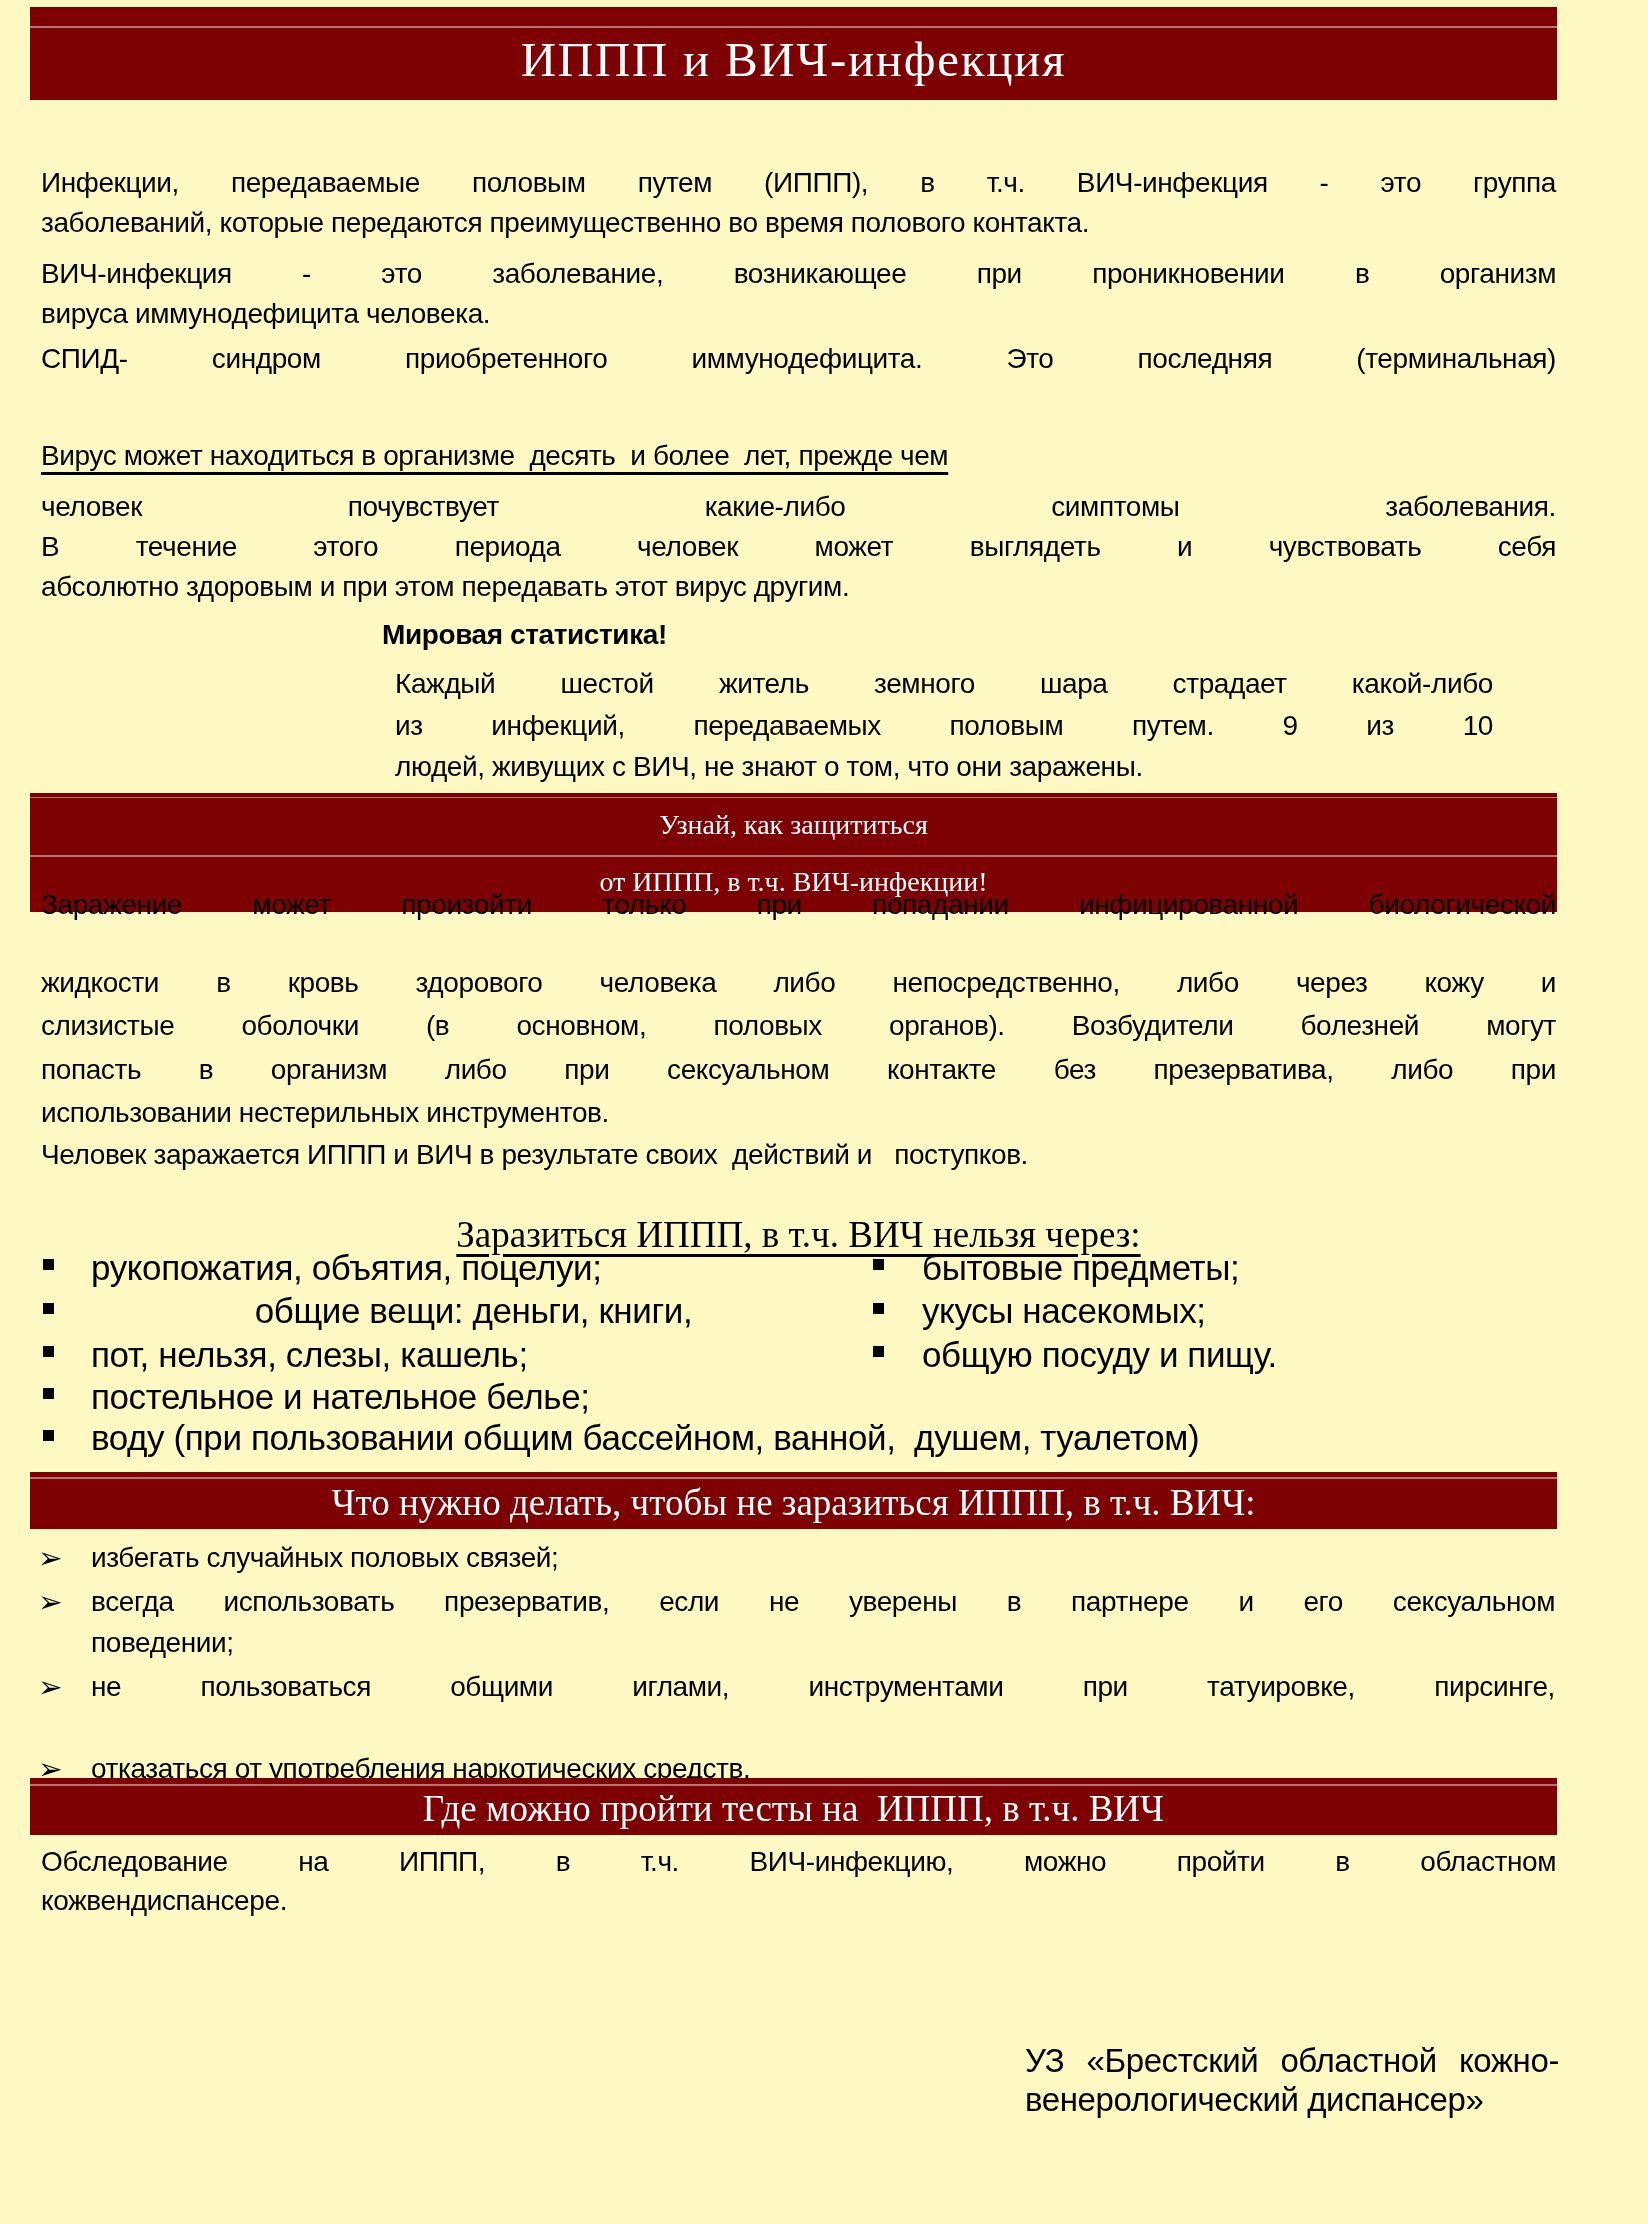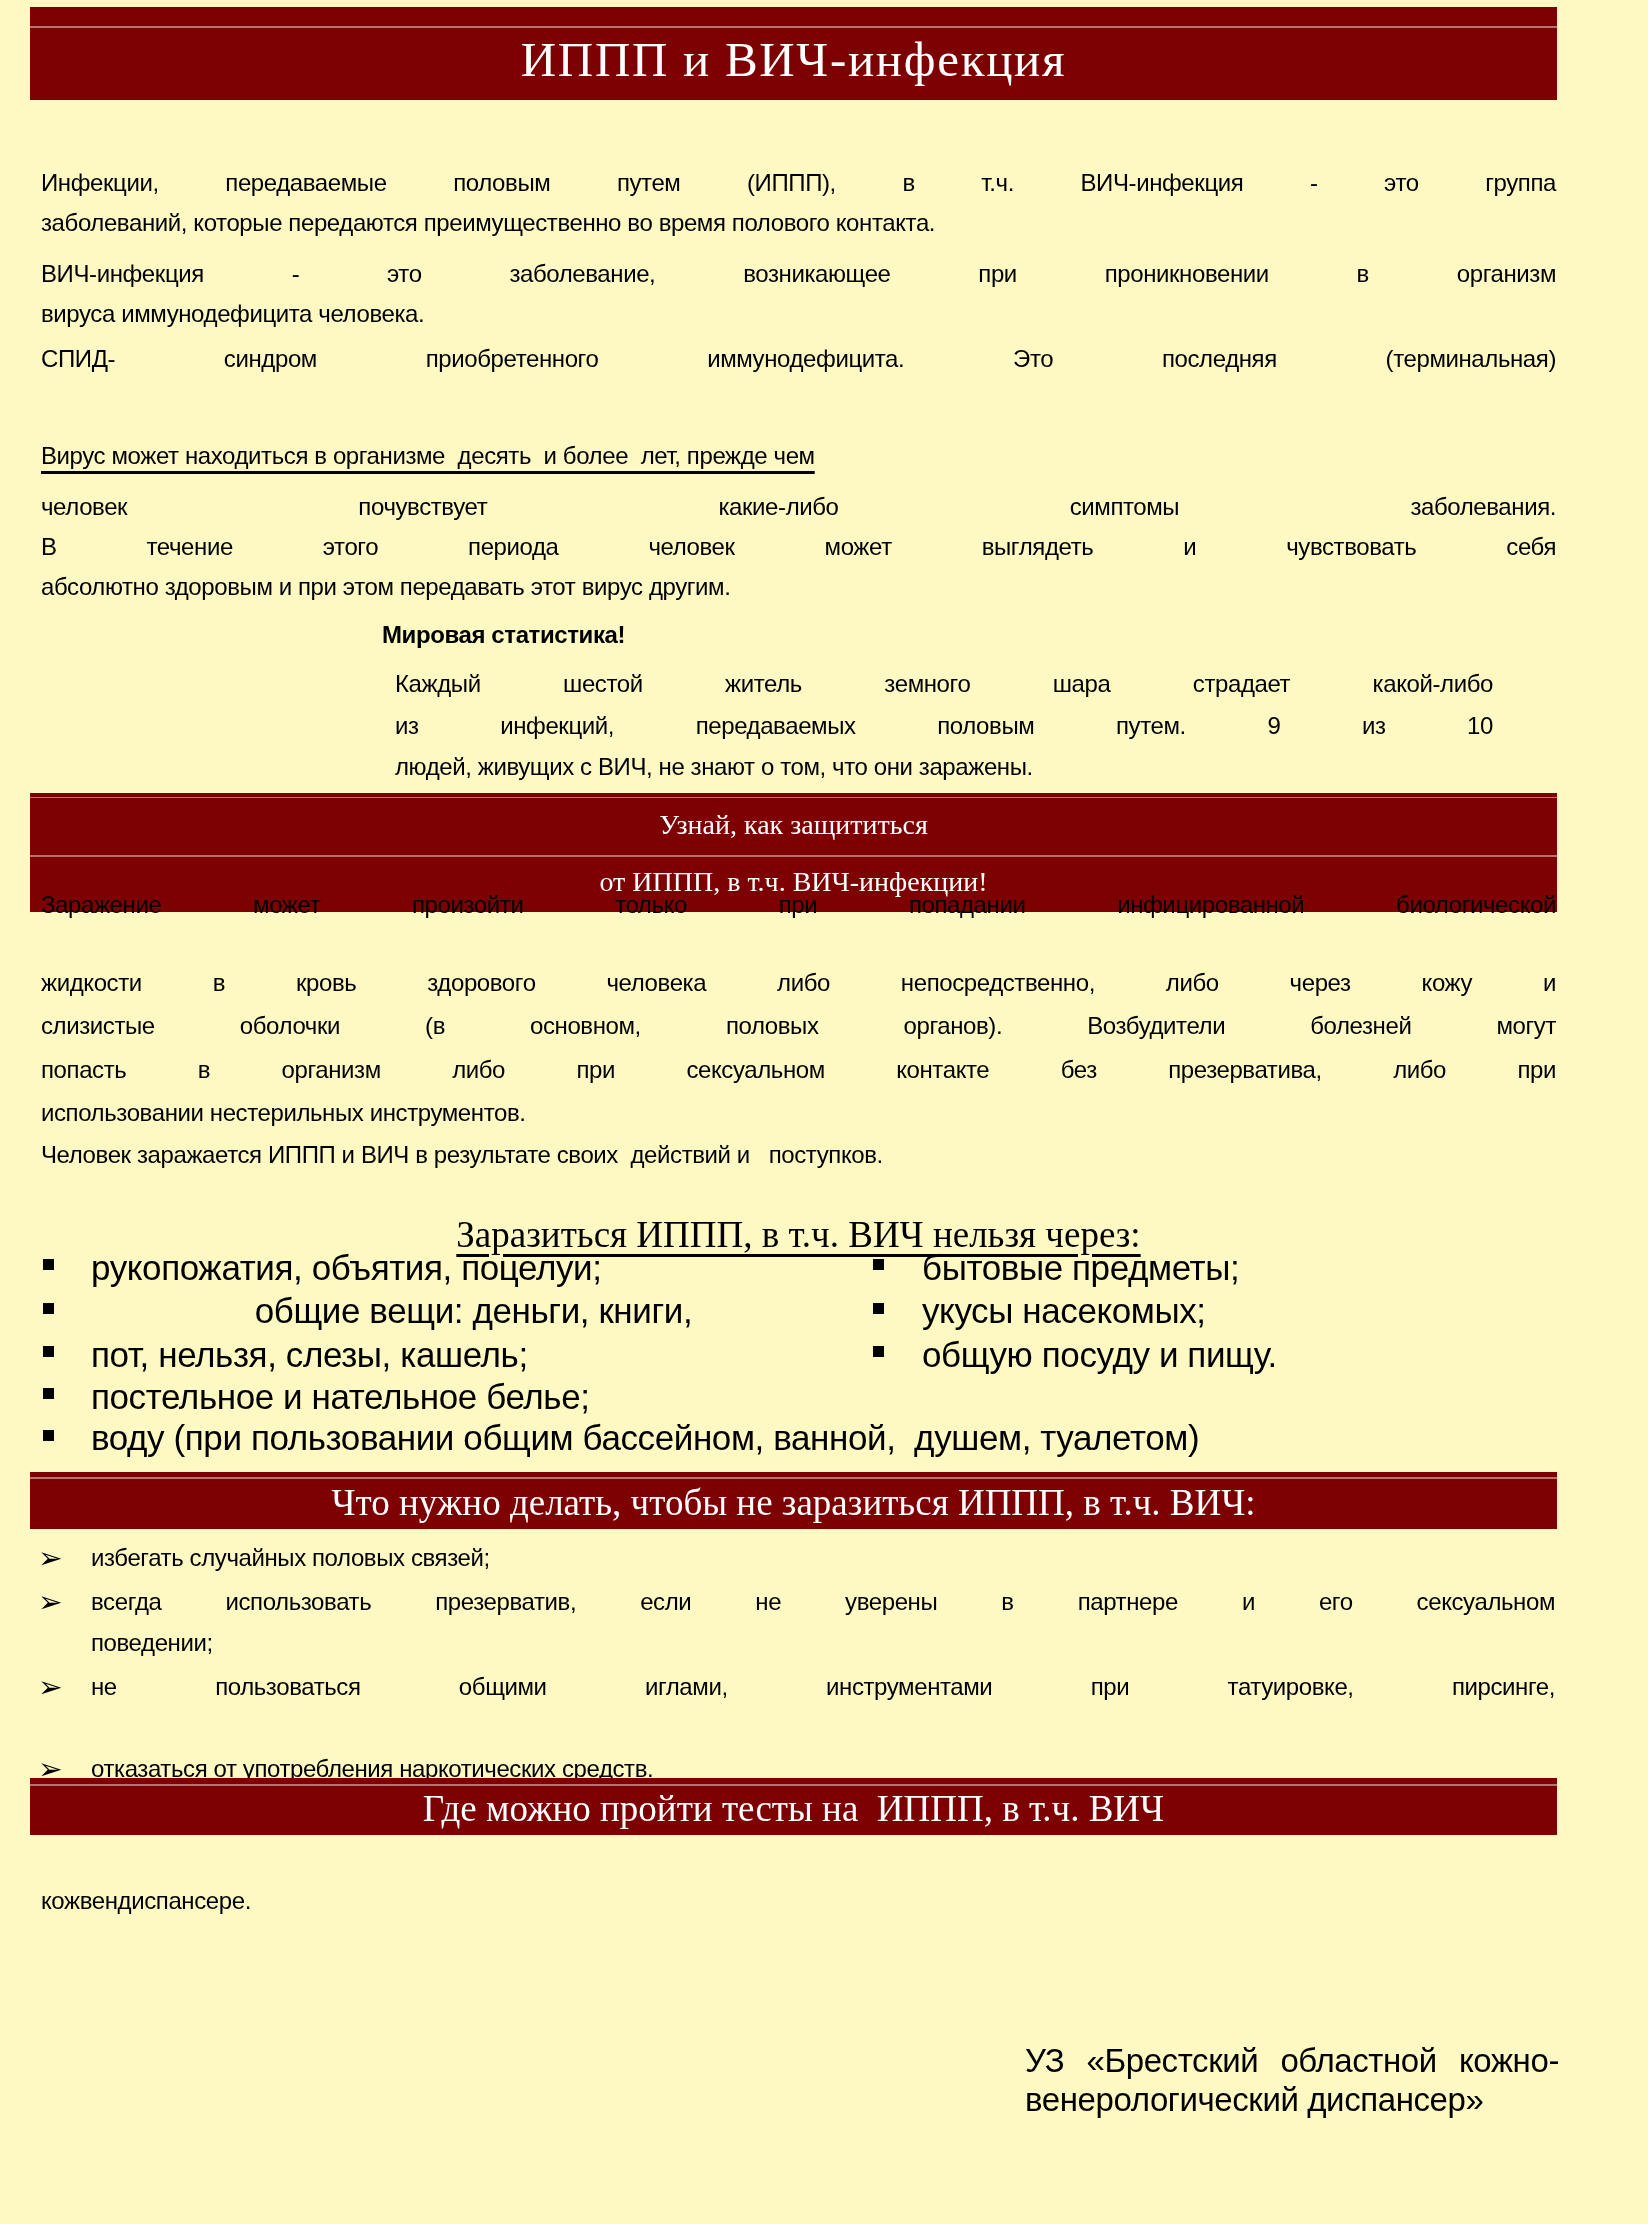--- a/index.html
+++ b/index.html
@@ -7,21 +7,21 @@
         font-family:"Liberation Sans",sans-serif;color:#000;}
   
   .banner{position:absolute;left:30px;width:1527px;background:#7d0102;}
   .bline{position:absolute;left:0;right:0;height:1.7px;background:rgba(255,255,255,0.45);}
   .banner-text{position:absolute;left:0;right:0;text-align:center;color:#ffffff;
                font-family:"Liberation Serif",serif;white-space:pre-wrap;}
   .title-text{font-size:49px;letter-spacing:1.7px;}
   .b2-text{font-size:28px;}
   .b34-text{font-size:37px;}
   
-  .bl{position:absolute;left:41px;width:1515px;font-size:24px;line-height:40px;
+  .bl{position:absolute;left:41px;width:1515px;font-size:28px;line-height:40px;
       letter-spacing:-0.4px;white-space:normal;}
   .j{text-align:justify;text-align-last:justify;}
   .l{text-align:left;}
   .pre{white-space:pre-wrap;}
   .u{text-decoration:underline;text-decoration-thickness:2.6px;text-underline-offset:7px;}
   .ind{left:395px;width:1098px;}
   .sub{left:91px;width:1464px;}
   .stat-h{left:382px;width:1130px;font-weight:bold;}
   .center-h{left:41px;width:1515px;text-align:center;font-family:"Liberation Serif",serif;
             font-size:37px;letter-spacing:0;}
@@ -114,19 +114,20 @@
   <div class="bl sub l" style="top:1793px;text-align:center;">маникюре, педикюре, бритье;</div>
 
   <div class="arrow" style="top:1749px;">➢</div>
   <div class="bl sub l" style="top:1749px;">отказаться от употребления наркотических средств.</div>
 
   <div class="banner" style="top:1778px;height:57px;">
     <div class="bline" style="top:6px;"></div>
     <div class="banner-text b34-text" style="top:8.7px;">Где можно пройти тесты на  ИППП, в т.ч. ВИЧ</div>
   </div>
 
+  <div class="bl j" style="top:1842px;">Обследование на ИППП, в т.ч. ВИЧ-инфекцию, можно пройти в областном</div>
   <div class="bl l" style="top:1881px;">кожвендиспансере.</div>
 
   <div class="bl foot j" style="top:2042px;">УЗ «Брестский областной кожно-</div>
   <div class="bl foot l" style="top:2081px;">венерологический диспансер»</div>
 
 </div>
 
 
 </body></html>

